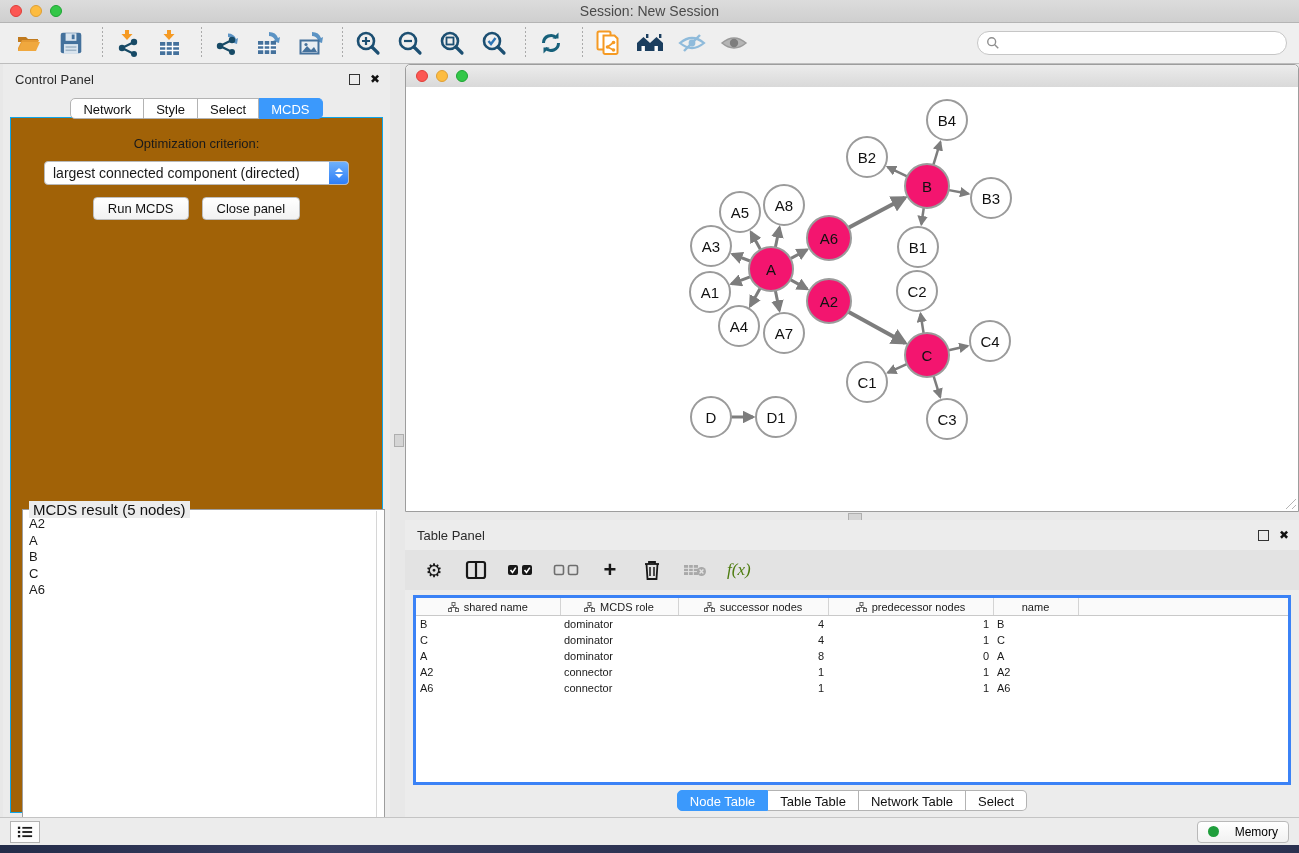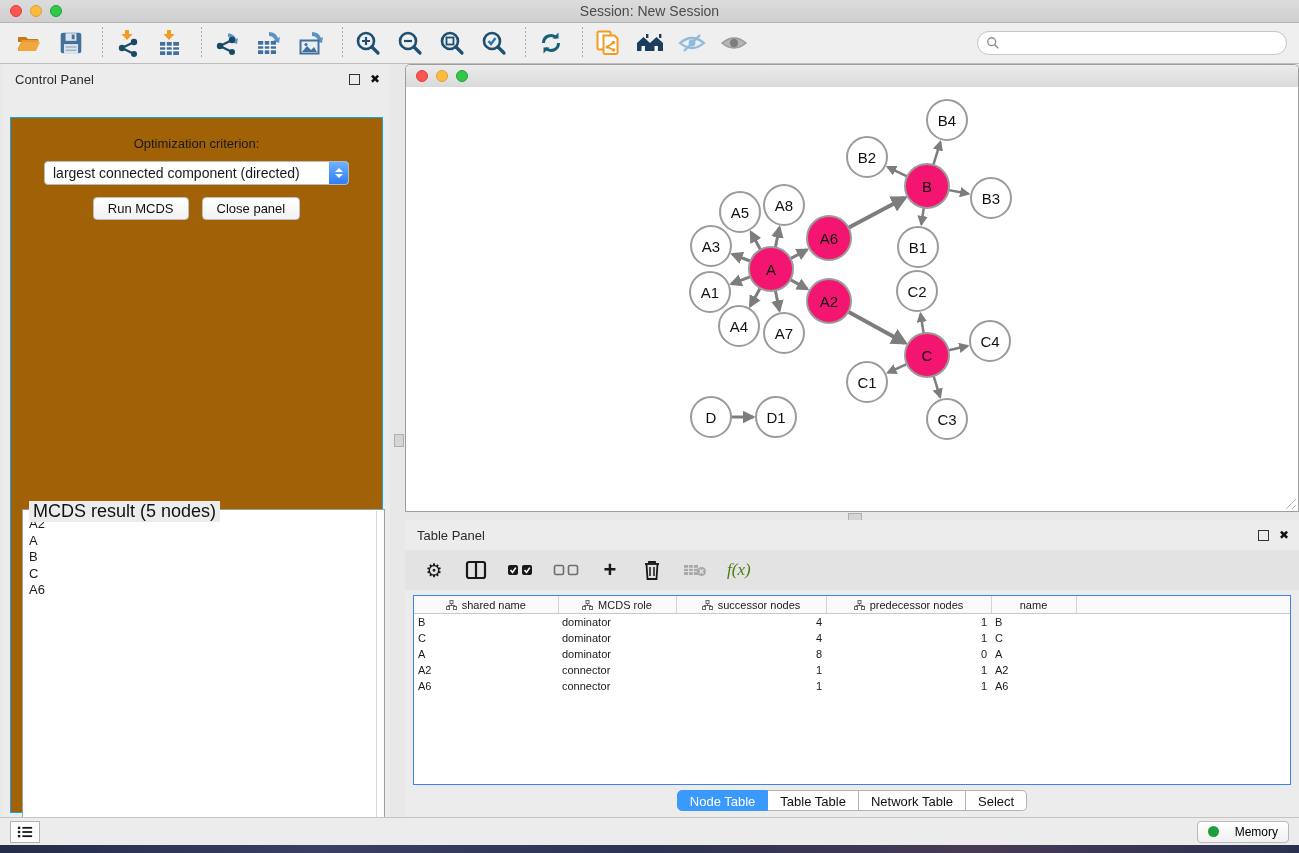--- a/index.html
+++ b/index.html
@@ -49,21 +49,21 @@
   .selectbox .val{flex:1;font-size:14px;padding-left:8px;white-space:nowrap;overflow:hidden;}
   .stepper{width:19px;height:22px;border-radius:0 3px 3px 0;background:linear-gradient(#6fb1fb,#2e7ef7);
     display:flex;flex-direction:column;align-items:center;justify-content:center;gap:2px;}
   .chev-up{width:0;height:0;border-left:4px solid transparent;border-right:4px solid transparent;border-bottom:4px solid #fff;}
   .chev-dn{width:0;height:0;border-left:4px solid transparent;border-right:4px solid transparent;border-top:4px solid #fff;}
   .btnrow{display:flex;justify-content:center;gap:13px;margin-top:12px;}
   .macbtn{background:linear-gradient(#ffffff,#f2f2f2);border:1px solid #bfbfbf;border-radius:4px;
     font-size:13px;color:#111;padding:3px 14px;height:23px;box-sizing:border-box;cursor:pointer;}
   .fieldset{position:absolute;left:11px;top:391px;width:363px;height:344px;background:#fff;
     border:1px solid #9e9e9e;box-sizing:border-box;}
-  .fieldset .legend{position:absolute;top:-9px;left:6px;background:#ececec;padding:0 4px;font-size:18px;color:#111;}
+  .fieldset .legend{position:absolute;top:-9px;left:6px;background:#ececec;padding:0 4px;font-size:15px;color:#111;}
   .result-list{padding:6px 6px 0 6px;font-size:13px;line-height:16.5px;}
   .scroll-track{position:absolute;top:1px;bottom:1px;right:7px;width:1px;background:#d6d6d6;}
   
   .v-gutter{left:390px;top:64px;width:15px;height:753px;background:#e8e8e8;}
   .v-handle{position:absolute;left:4px;top:370px;width:8px;height:11px;background:#d5d5d5;border:1px solid #aeaeae;}
   .h-gutter{left:405px;top:512px;width:894px;height:8px;background:#e8e8e8;}
   .h-handle{position:absolute;left:443px;top:1px;width:12px;height:6px;background:#d5d5d5;border:1px solid #aeaeae;}
   
   .net-window{left:405px;top:64px;width:894px;height:448px;box-sizing:border-box;
     border:1px solid #9d9d9d;border-radius:5px 5px 0 0;background:#fff;}
@@ -79,21 +79,21 @@
   .table-panel{left:405px;top:520px;width:894px;height:297px;background:#ececec;}
   .tp-toolbar{position:absolute;left:0;top:30px;width:100%;height:40px;background:#e3e3e3;
     display:flex;align-items:center;padding-left:18px;box-sizing:border-box;gap:20px;}
   .tpbtn{border:none;background:transparent;padding:0;display:flex;align-items:center;justify-content:center;
     height:26px;min-width:22px;cursor:pointer;color:#181818;}
   .gear-glyph{font-size:19px;line-height:1;}
   .plus-glyph{font-size:22px;font-weight:bold;line-height:1;}
   .fx{font-family:"Liberation Serif","DejaVu Serif",serif;font-style:italic;font-size:17px;color:#4d7c0f;}
   .tpbtn[disabled]{cursor:default;}
   .datatable{position:absolute;left:8px;top:75px;width:878px;height:190px;background:#fff;
-    border:1px solid #3b82f6;box-sizing:border-box;overflow:hidden;}
+    border:3px solid #3b82f6;box-sizing:border-box;overflow:hidden;}
   table.grid{border-collapse:collapse;width:100%;table-layout:fixed;font-size:11px;}
   table.grid th{font-weight:normal;background:#fafafa;border-bottom:1px solid #c9c9c9;border-right:1px solid #d4d4d4;
     height:17px;padding:0 4px;white-space:nowrap;overflow:hidden;}
   table.grid th .hwrap{display:flex;align-items:center;justify-content:center;gap:5px;}
   table.grid th.filler{border-right:none;}
   table.grid td{height:16px;padding:0 4px;white-space:nowrap;overflow:hidden;}
   td.l{text-align:left;padding-left:12px;}
   td.r{text-align:right;padding-right:12px;}
   .tp-tabs{position:absolute;left:0;right:0;top:270px;display:flex;justify-content:center;}
   
@@ -260,20 +260,26 @@
   </div>
 </div>
 
 <div class="abs control-panel">
   <div class="panel-head">
     <span>Control Panel</span>
     <span class="spacer"></span>
     <span class="float-box"></span>
     <span class="mini">✖</span>
   </div>
+  <div class="ctl-tabs segwrap">
+      <div class="seg">Network</div>
+      <div class="seg">Style</div>
+      <div class="seg">Select</div>
+      <div class="seg active">MCDS</div>
+    </div>
   <div class="ctl-content">
     <div class="opt-label">Optimization criterion:</div>
     <div class="selectbox">
       <span class="val">largest connected component (directed)</span>
       <span class="stepper">
           <span class="chev-up"></span>
           <span class="chev-dn"></span>
         </span>
     </div>
     <div class="btnrow">

